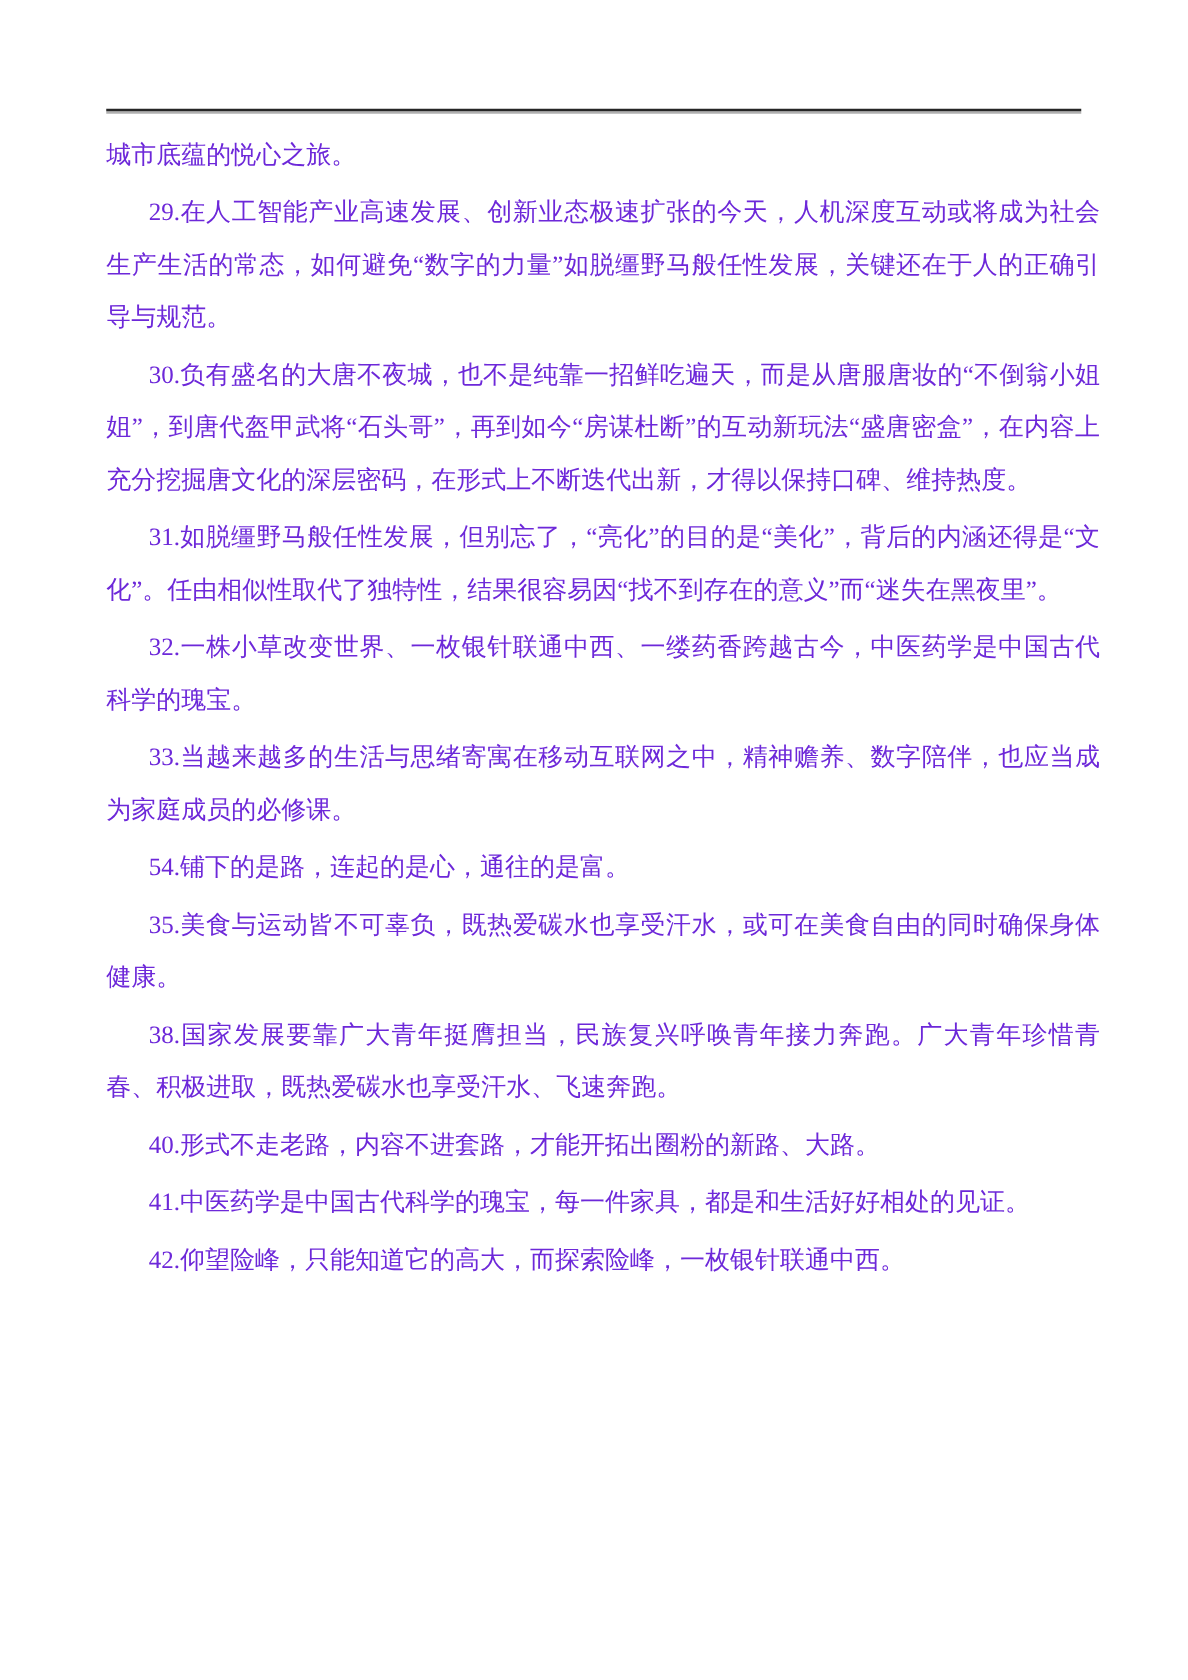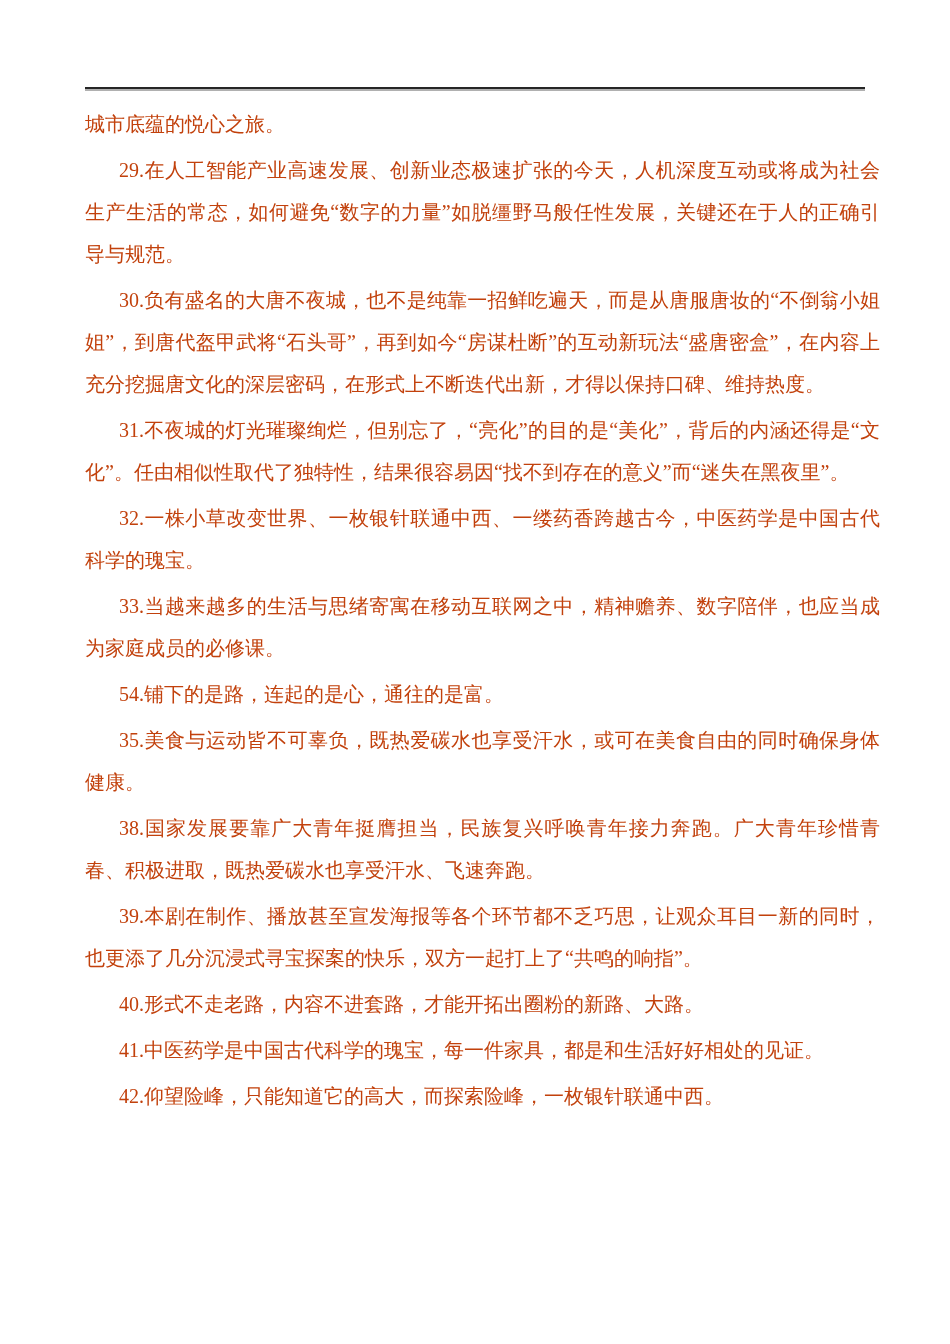--- a/index.html
+++ b/index.html
@@ -7,21 +7,21 @@
     padding: 0;
     background: #ffffff;
   }
   .page {
     position: relative;
     width: 950px;
     height: 1344px;
     background: #ffffff;
     overflow: hidden;
     font-family: "Liberation Serif", "DejaVu Serif", serif;
-    color: #c2410c;
+    color: #6d28d9;
     border-radius: 25px;
   }
   .header-rule {
     position: absolute;
     left: 85px;
     top: 87px;
     width: 780px;
     height: 2px;
     background: #262626;
     box-shadow: 0 2px 0 rgba(80,80,80,0.45);
@@ -53,35 +53,34 @@
 
 <div class="page">
   <div class="header-rule"></div>
   <div class="content">
     <p class="para no-indent">城市底蕴的悦心之旅。</p>
     <div id="paragraph-list">
   <p class="para"><span class="num">29.</span><span class="txt">在人工智能产业高速发展、创新业态极速扩张的今天，人机深度互动或将成为社会生产生活的常态，如何避免“数字的力量”如脱缰野马般任性发展，关键还在于人的正确引导与规范。</span></p>
 
   <p class="para"><span class="num">30.</span><span class="txt">负有盛名的大唐不夜城，也不是纯靠一招鲜吃遍天，而是从唐服唐妆的“不倒翁小姐姐”，到唐代盔甲武将“石头哥”，再到如今“房谋杜断”的互动新玩法“盛唐密盒”，在内容上充分挖掘唐文化的深层密码，在形式上不断迭代出新，才得以保持口碑、维持热度。</span></p>
 
-  <p class="para"><span class="num">31.</span><span class="txt">不夜城的灯光璀璨绚烂，但别忘了，“亮化”的目的是“美化”，背后的内涵还得是“文化”。任由相似性取代了独特性，结果很容易因“找不到存在的意义”而“迷失在黑夜里”。</span></p>
+  <p class="para"><span class="num">31.</span><span class="txt">如脱缰野马般任性发展，但别忘了，“亮化”的目的是“美化”，背后的内涵还得是“文化”。任由相似性取代了独特性，结果很容易因“找不到存在的意义”而“迷失在黑夜里”。</span></p>
 
   <p class="para"><span class="num">32.</span><span class="txt">一株小草改变世界、一枚银针联通中西、一缕药香跨越古今，中医药学是中国古代科学的瑰宝。</span></p>
 
   <p class="para"><span class="num">33.</span><span class="txt">当越来越多的生活与思绪寄寓在移动互联网之中，精神赡养、数字陪伴，也应当成为家庭成员的必修课。</span></p>
 
   <p class="para"><span class="num">54.</span><span class="txt">铺下的是路，连起的是心，通往的是富。</span></p>
 
   <p class="para"><span class="num">35.</span><span class="txt">美食与运动皆不可辜负，既热爱碳水也享受汗水，或可在美食自由的同时确保身体健康。</span></p>
 
 
 
   <p class="para"><span class="num">38.</span><span class="txt">国家发展要靠广大青年挺膺担当，民族复兴呼唤青年接力奔跑。广大青年珍惜青春、积极进取，既热爱碳水也享受汗水、飞速奔跑。</span></p>
 
-  <p class="para"><span class="num">39.</span><span class="txt">本剧在制作、播放甚至宣发海报等各个环节都不乏巧思，让观众耳目一新的同时，也更添了几分沉浸式寻宝探案的快乐，双方一起打上了“共鸣的响指”。</span></p>
 
   <p class="para"><span class="num">40.</span><span class="txt">形式不走老路，内容不进套路，才能开拓出圈粉的新路、大路。</span></p>
 
   <p class="para"><span class="num">41.</span><span class="txt">中医药学是中国古代科学的瑰宝，每一件家具，都是和生活好好相处的见证。</span></p>
 
   <p class="para"><span class="num">42.</span><span class="txt">仰望险峰，只能知道它的高大，而探索险峰，一枚银针联通中西。</span></p>
 
 
   <p class="para"></p>
 </div>

